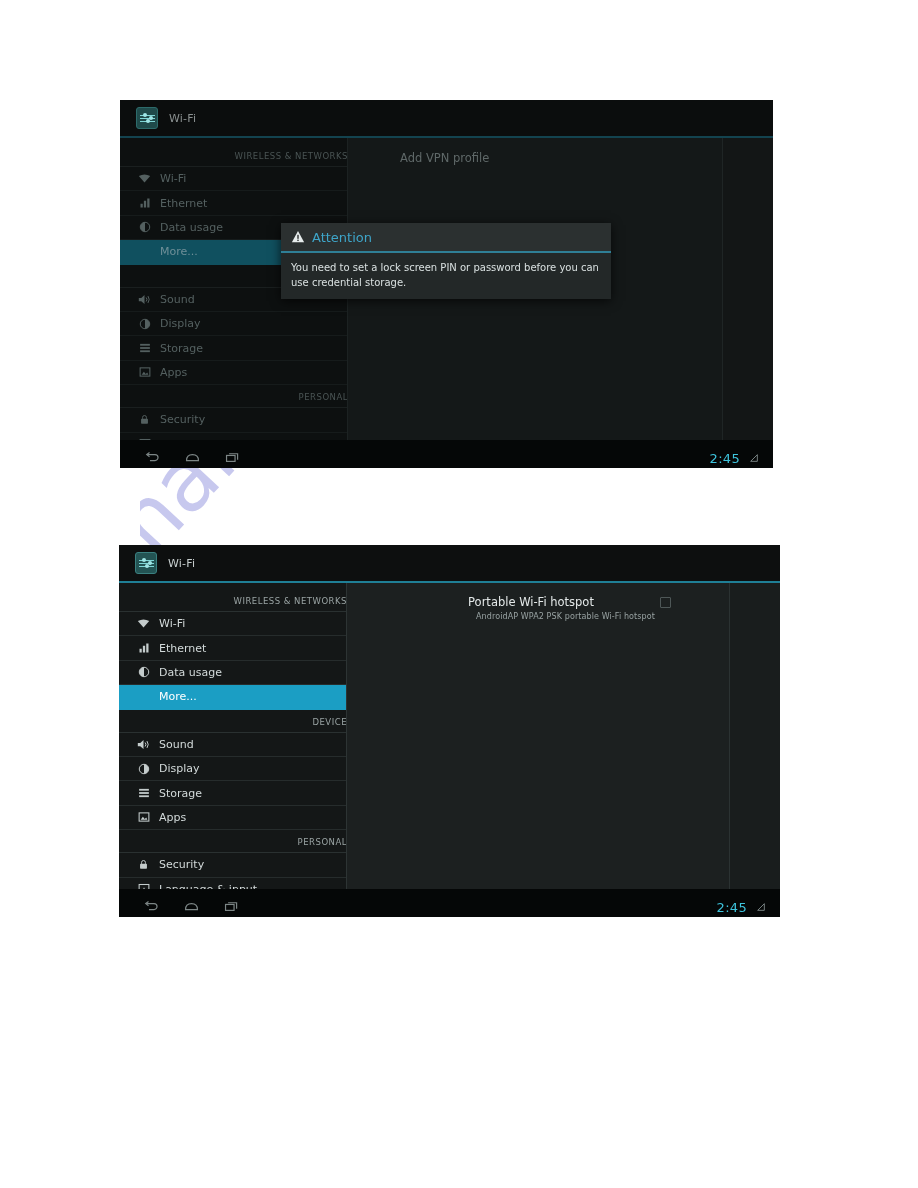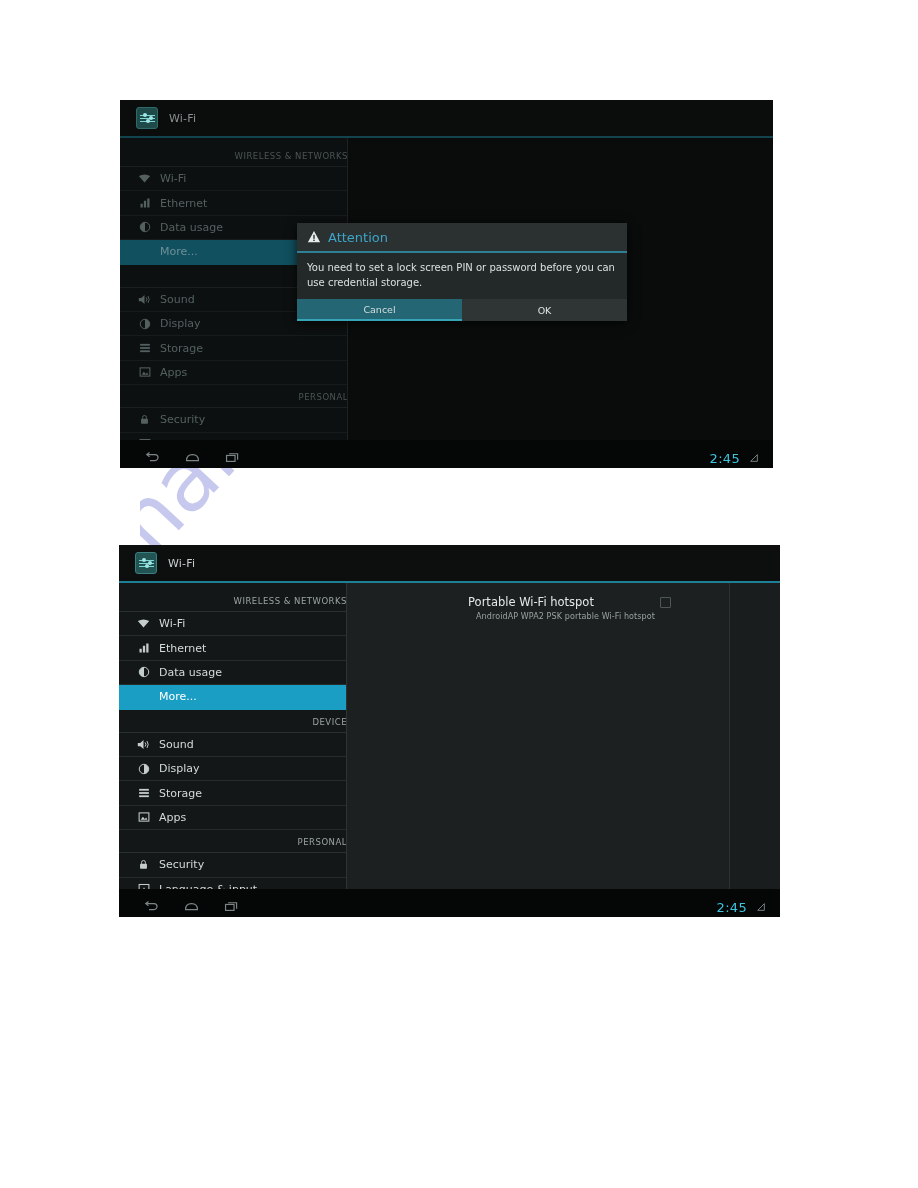--- a/index.html
+++ b/index.html
@@ -259,21 +259,20 @@
   }
   .signal-tri { width: 10px; height: 10px; color: #7f8a8a; }
   .signal-tri svg { display: block; }
 
   
   .dialog-scrim {
     position: absolute;
     left: 0; top: 0; right: 0; bottom: 0;
     z-index: 20;
     pointer-events: none;
-    margin-left: 16px;
   }
   .dialog {
     position: absolute;
     left: 161px;
     top: 123px;
     width: 330px;
     background: #1c2020;
     box-shadow: 0 2px 10px rgba(0,0,0,0.7);
     pointer-events: auto;
   }
@@ -445,20 +444,25 @@
             <span class="nav-icon">
               <svg viewBox="0 0 16 16" width="12" height="12">
                   <rect x="1.5" y="2" width="13" height="12" fill="none" stroke="currentColor" stroke-width="1.4"></rect>
                   <text x="8" y="11.5" font-size="8" text-anchor="middle" fill="currentColor" font-family="DejaVu Sans">A</text>
                 </svg>
             </span>
             <span class="nav-label">Language &amp; input</span>
           </div>
         </div>
 
+        <div class="panel">
+          <div class="panel-inner">
+            <div class="vpn-row">Add VPN profile</div>
+          </div>
+        </div>
       </div>
 
       <div class="navbar">
         <div class="nav-btns">
           <span class="nav-btn">
             <svg viewBox="0 0 20 16" width="17" height="14" fill="none" stroke="currentColor" stroke-width="1.4">
                 <path d="M4 4 H13 a3.5 3.5 0 0 1 0 7 H7"></path>
                 <path d="M6.5 1.5 L3.2 4 L6.5 6.5"></path>
               </svg>
           </span>
@@ -489,24 +493,20 @@
             <span class="warn-icon">
               <svg viewBox="0 0 16 16" width="14" height="14">
                   <path d="M8 1.2 L15 14 H1 Z" fill="#e6ecec"></path>
                   <rect x="7.2" y="5.5" width="1.6" height="4.6" fill="#2b3030"></rect>
                   <rect x="7.2" y="11" width="1.6" height="1.6" fill="#2b3030"></rect>
                 </svg>
             </span>
             <span class="dialog-title">Attention</span>
           </div>
           <div class="dialog-body">You need to set a lock screen PIN or password before you can use credential storage.</div>
-          <div class="dialog-buttons">
-            <div class="dlg-btn primary">Cancel</div>
-            <div class="dlg-btn secondary">OK</div>
-          </div>
         </div>
       </div>
 
     </div>
   </div>
 
   <div class="device" id="device-bottom">
     <div class="screen bright">
 
       <div class="action-bar">

